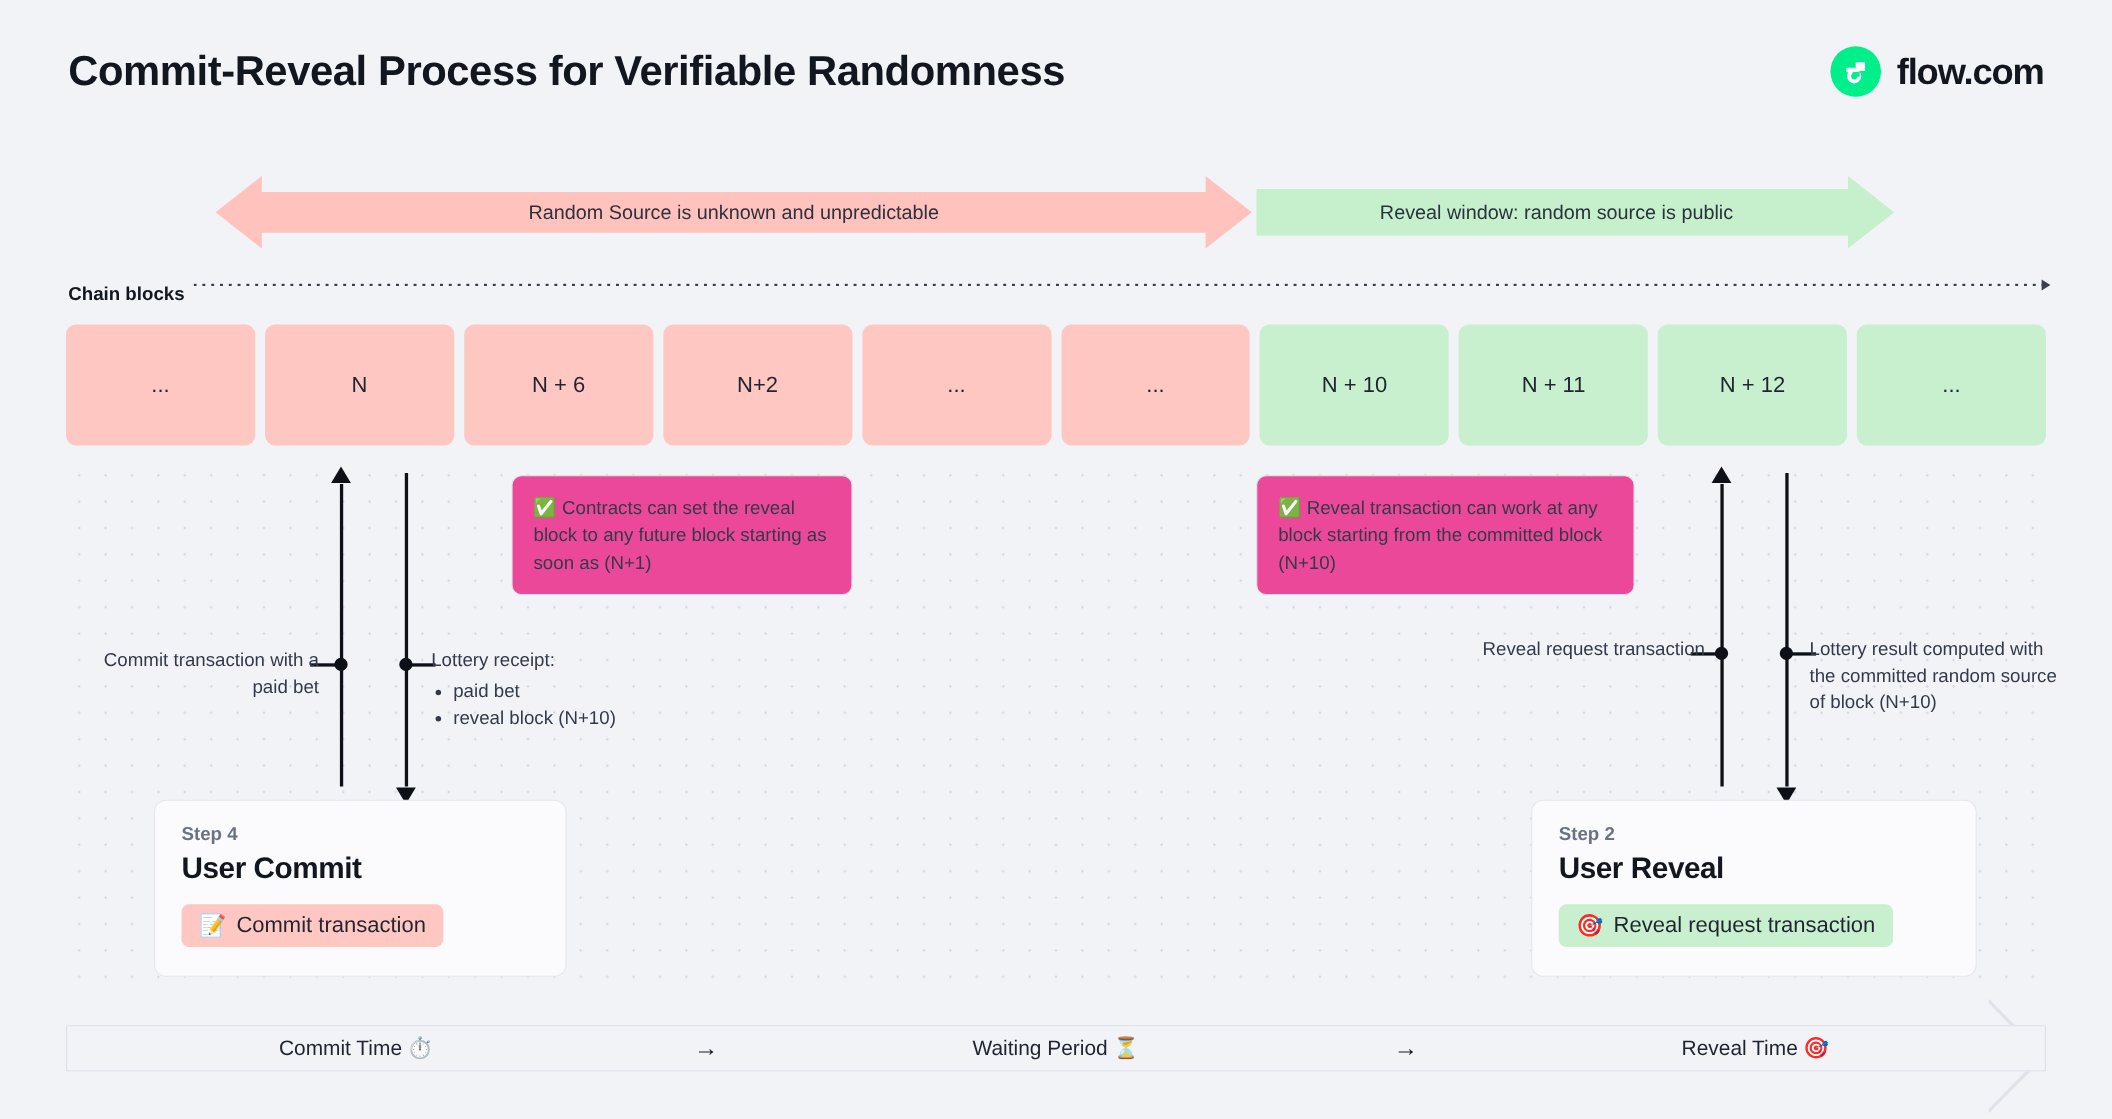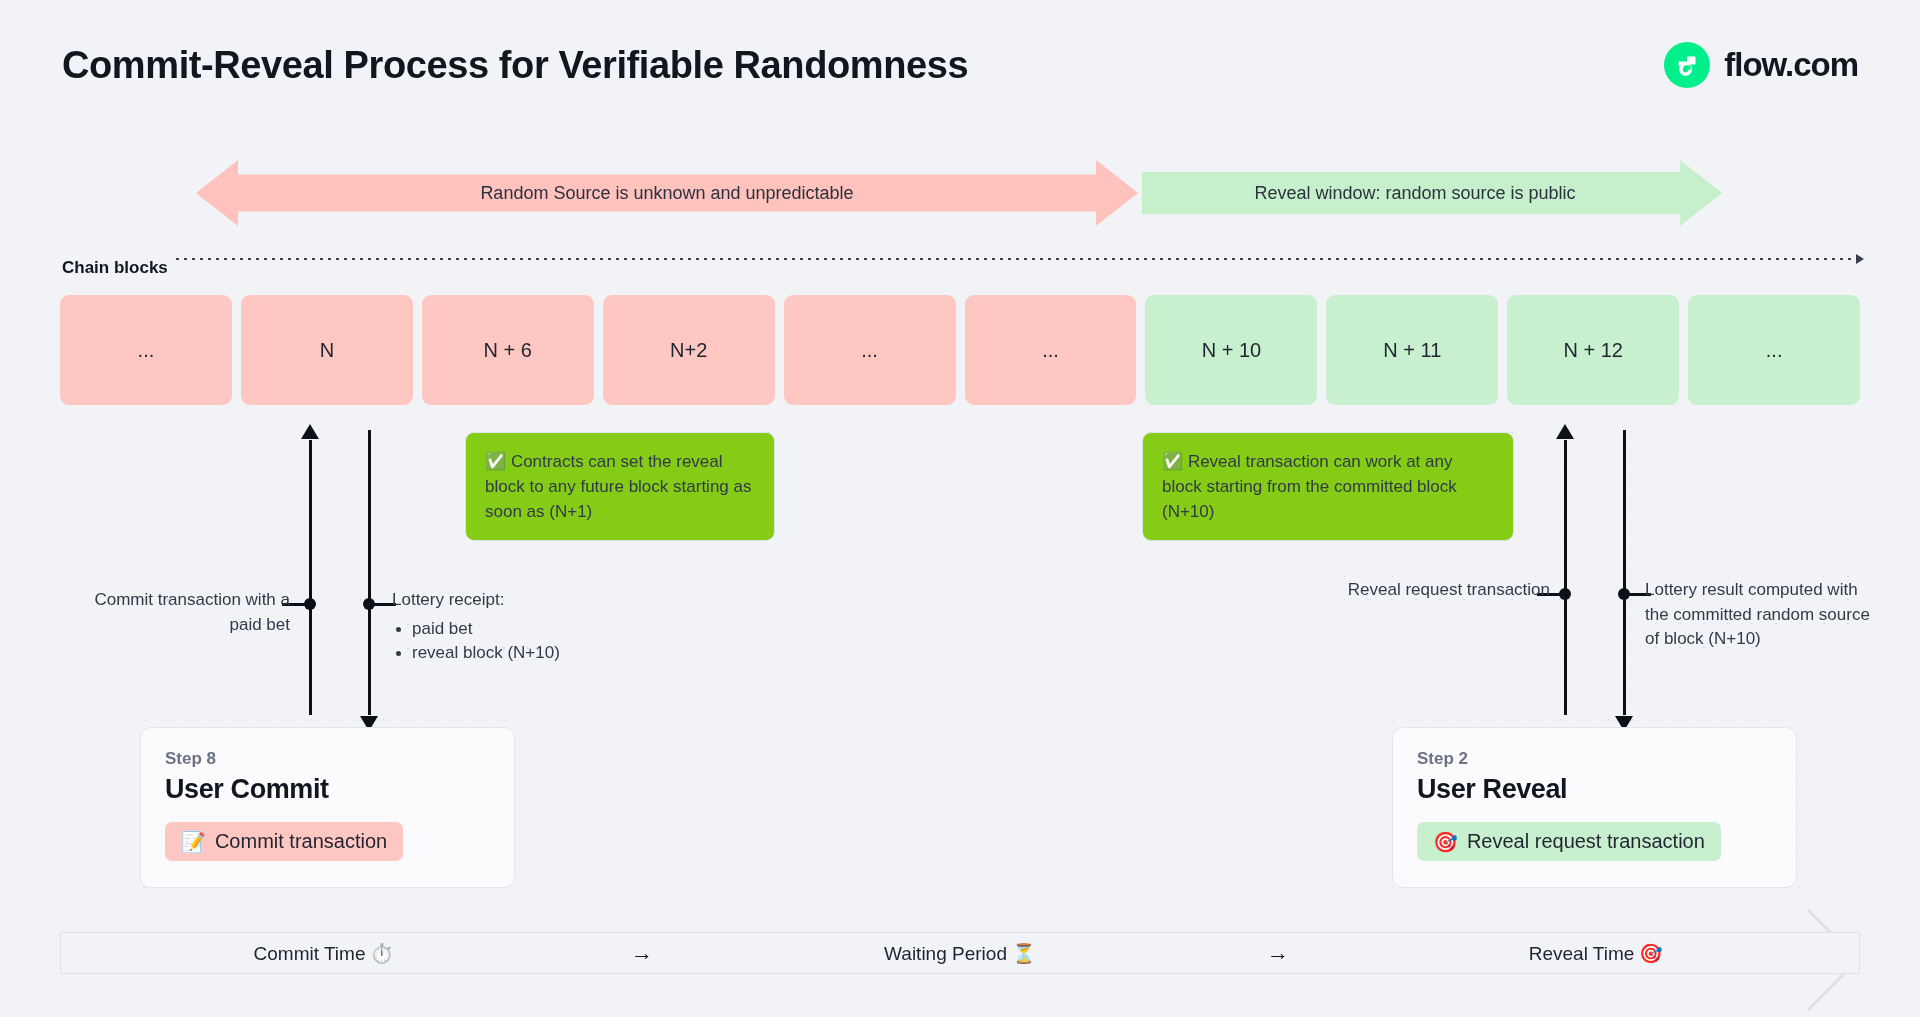--- a/index.html
+++ b/index.html
@@ -143,31 +143,31 @@
     justify-content: center;
     font-size: 20px;
     color: #1f2430;
   }
   .block.pink  { background: #ffc7c2; }
   .block.green { background: #c8f0ce; }
 
   
   .note {
     position: absolute;
-    background: #84cc16;
+    background: #ec4899;
     border: 1px solid #dfe2ea;
     border-radius: 9px;
     padding: 16px 19px;
     font-size: 17px;
     line-height: 1.48;
     color: #323a4a;
     z-index: 6;
   }
   #note-contracts { left: 465px; top: 432px; width: 310px; }
-  #note-reveal    { left: 1142px; top: 432px; width: 372px; }
+  #note-reveal    { left: 1142px; top: 432px; width: 344px; }
 
   
   .vline {
     position: absolute;
     width: 2.5px;
     background: #0d1117;
     z-index: 5;
   }
   .vline::before { 
     content: "";
@@ -402,21 +402,21 @@
       <li>paid bet</li>
       <li>reveal block (N+10)</li>
     </ul>
 </div>
 
 <div class="anno" id="anno-request">Reveal request transaction</div>
 
 <div class="anno" id="anno-result">Lottery result computed with the committed random source of block (N+10)</div>
 
 <div class="step-card" id="step-1">
-  <div class="step-eyebrow">Step 8</div>
+  <div class="step-eyebrow">Step 4</div>
   <div class="step-title">User Commit</div>
   <div class="step-chip pink">
     <span class="emoji">📝</span>
     <span>Commit transaction</span>
   </div>
 </div>
 
 <div class="step-card" id="step-2">
   <div class="step-eyebrow">Step 2</div>
   <div class="step-title">User Reveal</div>

